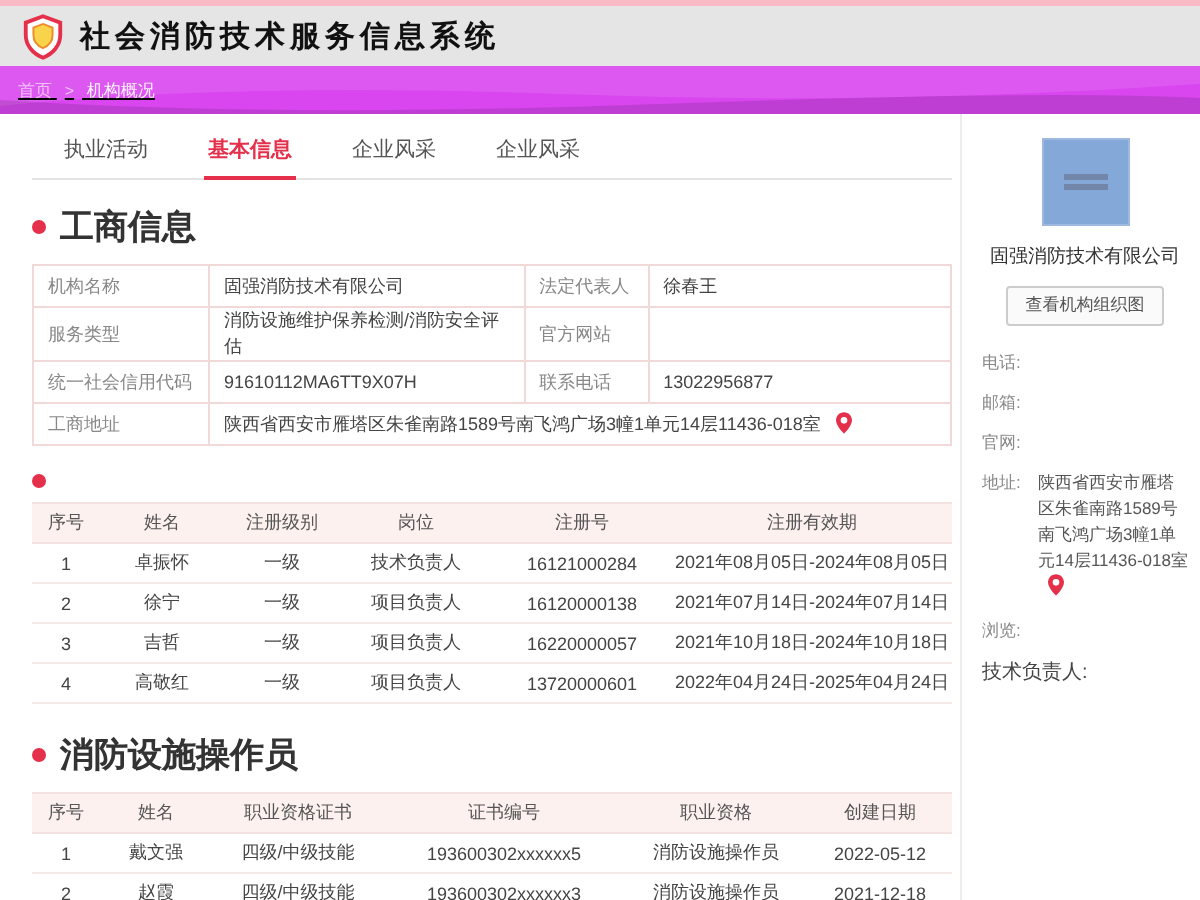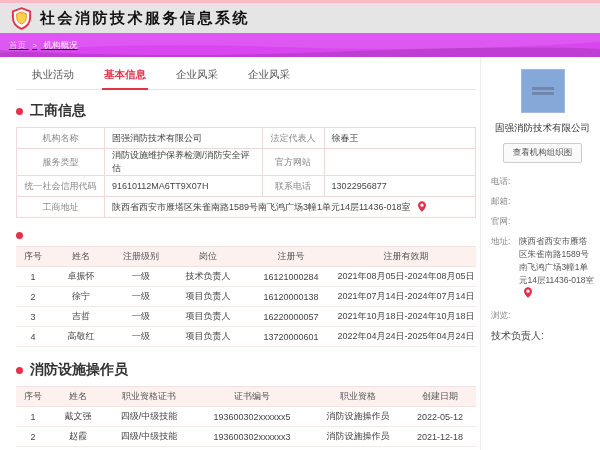--- a/index.html
+++ b/index.html
@@ -30,27 +30,27 @@
   .tabs { display:flex; border-bottom:1px solid #e3e3e3; padding-left:14px; }
   .tab { font-size:10.5px; color:#555; padding:4px 2px 6px; margin-right:26px; cursor:pointer; }
   .tab.active { color:#e5304c; font-weight:bold; border-bottom:2px solid #e5304c; margin-bottom:-1px; }
 
   
   .section-head { display:flex; align-items:center; }
   .sec-biz { margin-top:12px; }
   .sec-eng { margin-top:14px; }
   .sec-op  { margin-top:14px; }
   .dot { width:7px; height:7px; border-radius:50%; background:#e5304c; flex:0 0 auto; }
-  .section-title { font-size:14px; font-weight:bold; color:#333; margin-left:7px; }
+  .section-title { font-size:17px; font-weight:bold; color:#333; margin-left:7px; }
 
   
   table { border-collapse:collapse; }
   .biz-table { width:460px; margin-top:7px; }
   .biz-table td { border:1px solid #f2d9d9; font-size:9px; height:21px; padding:0 7px; }
-  .biz-table td.lbl { text-align:center; color:#888; white-space:nowrap; }
+  .biz-table td.lbl { text-align:left; color:#888; white-space:nowrap; }
   .biz-table td.val { color:#444; }
   .biz-table col.c1 { width:88px; } .biz-table col.c2 { width:158px; }
   .biz-table col.c3 { width:62px; } .biz-table col.c4 { width:152px; }
   .pin { display:inline-block; vertical-align:-2px; margin-left:5px; cursor:pointer; }
 
   
   .list-table { width:460px; margin-top:7px; }
   .list-table th { background:#fcf1ef; font-weight:normal; font-size:9px; color:#555;
     height:20px; border-top:1px solid #f3e2e0; border-bottom:1px solid #f3e2e0;text-align:center; }
   .list-table td { font-size:9px; color:#444; height:20px; text-align:center;

